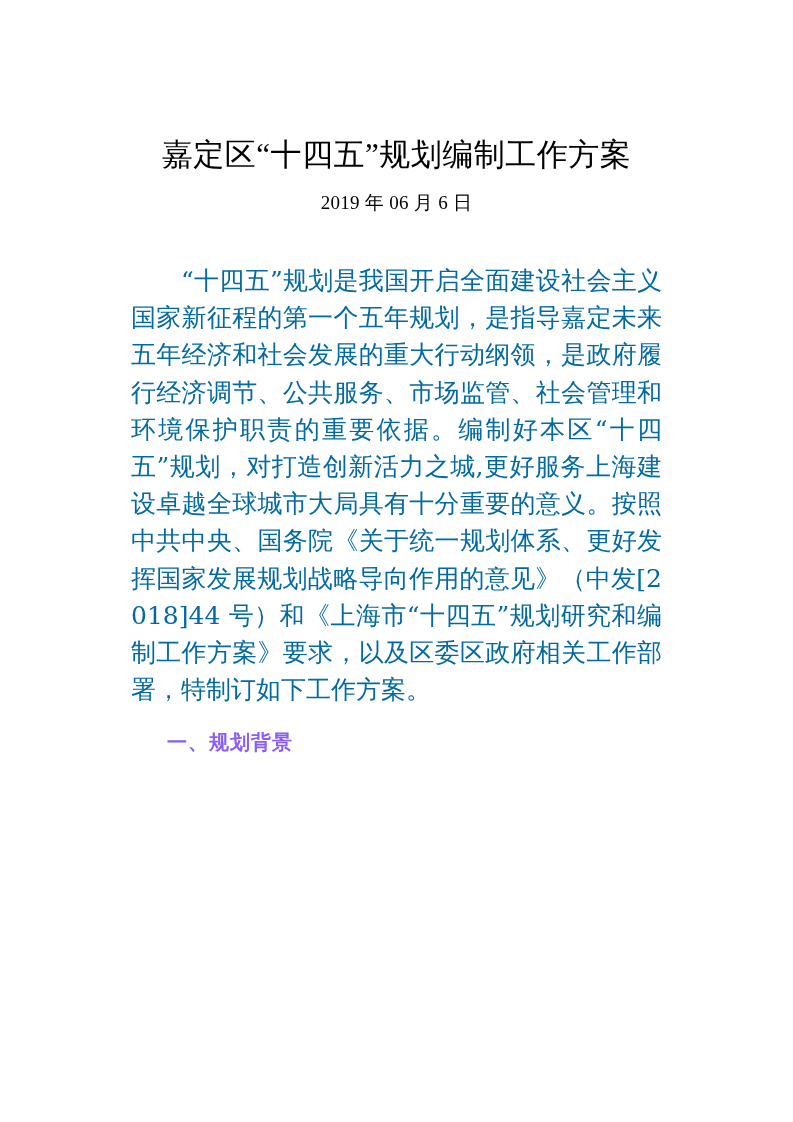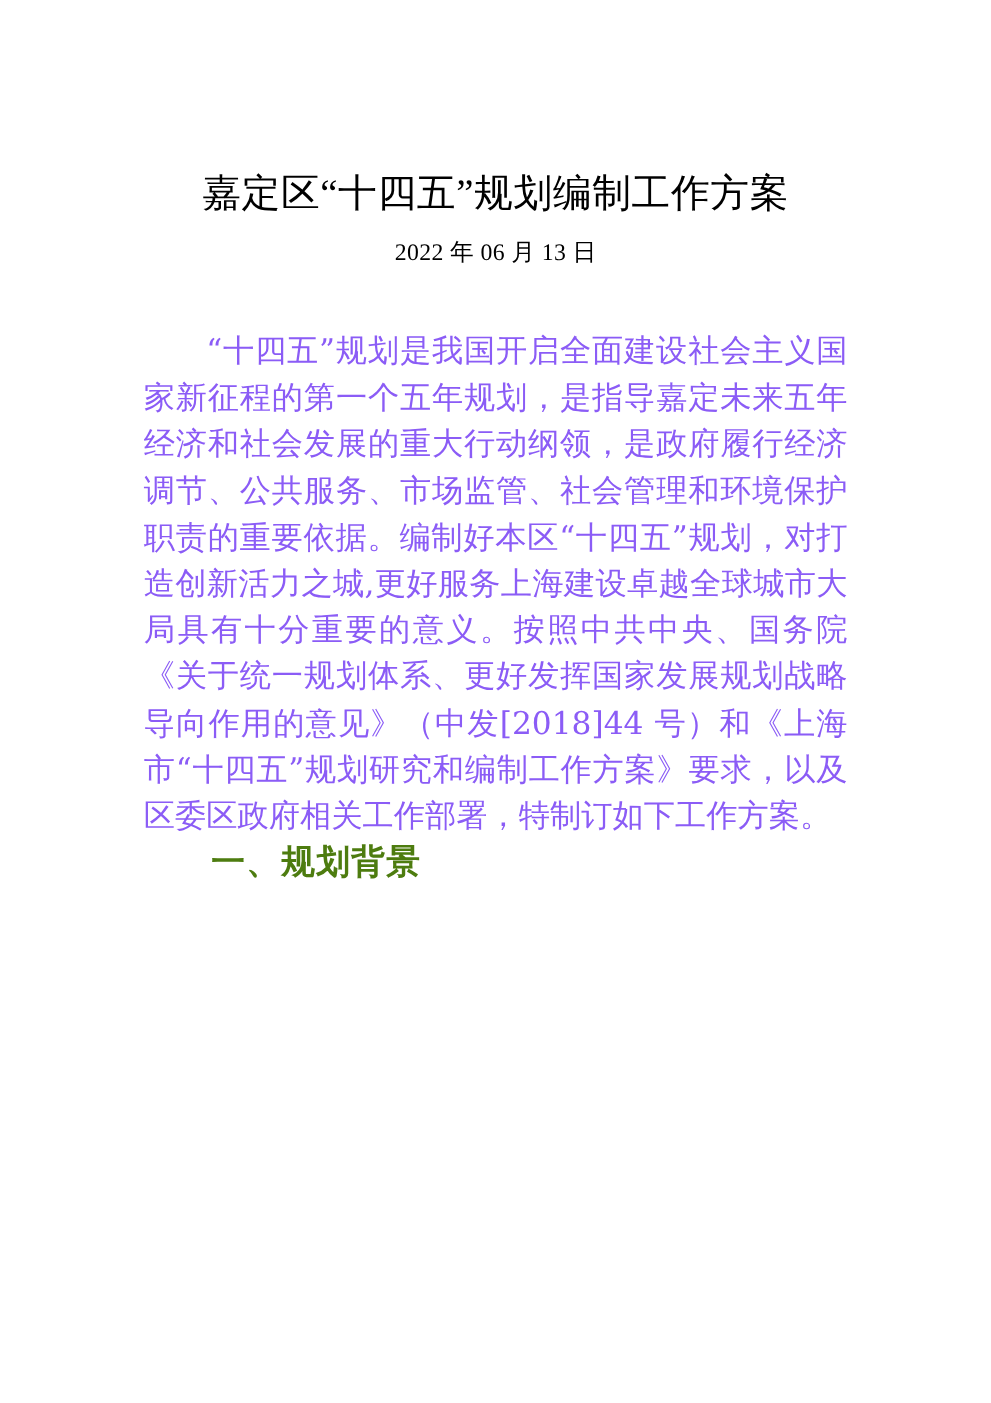--- a/index.html
+++ b/index.html
@@ -51,55 +51,55 @@
     padding-top: 13px;
     letter-spacing: 0.3px;
   }
 
   
   .body-block {
     margin-top: 44px;
   }
 
   p.para {
-    margin: 0;
+    margin: 16px;
     padding: 0;
     font-family: "DejaVu Serif", "Liberation Serif", serif;
     font-size: 25px;
     line-height: 37.2px;
     text-align: justify;
     text-justify: inter-character;
     text-indent: 2em;
     word-break: break-all;
     letter-spacing: 0px;
-    color: #8b5cf6;
+    color: #0369a1;
   }
 
   h2.section-heading {
-    margin: 0;
+    margin: 12px;
     padding: 0;
     font-family: "DejaVu Sans", "Liberation Sans", sans-serif;
     font-weight: 700;
-    font-size: 27px;
+    font-size: 20px;
     line-height: 37.2px;
     text-indent: 2em;
     text-align: left;
     letter-spacing: 1px;
-    color: #4d7c0f;
+    color: #8b5cf6;
   }
 </style>
 </head>
 <body>
 
 <div class="page">
   <div class="content">
 
     <h1 class="doc-title">嘉定区“十四五”规划编制工作方案</h1>
 
-    <div class="doc-date">2022 年 06 月 13 日</div>
+    <div class="doc-date">2019 年 06 月 6 日</div>
 
     <div class="body-block">
 
       <p class="para">“十四五”规划是我国开启全面建设社会主义国家新征程的第一个五年规划，是指导嘉定未来五年经济和社会发展的重大行动纲领，是政府履行经济调节、公共服务、市场监管、社会管理和环境保护职责的重要依据。编制好本区“十四五”规划，对打造创新活力之城,更好服务上海建设卓越全球城市大局具有十分重要的意义。按照中共中央、国务院《关于统一规划体系、更好发挥国家发展规划战略导向作用的意见》（中发[2018]44 号）和《上海市“十四五”规划研究和编制工作方案》要求，以及区委区政府相关工作部署，特制订如下工作方案。</p>
 
       <h2 class="section-heading">一、规划背景</h2>
 
 
     </div>
   </div>

